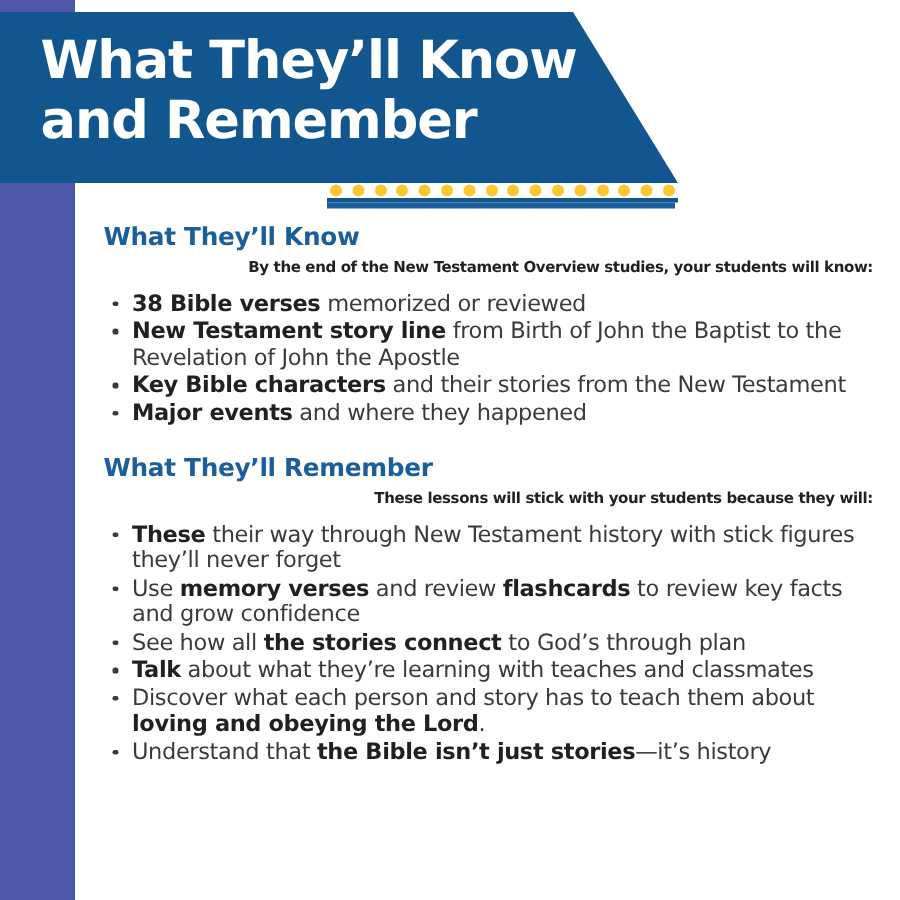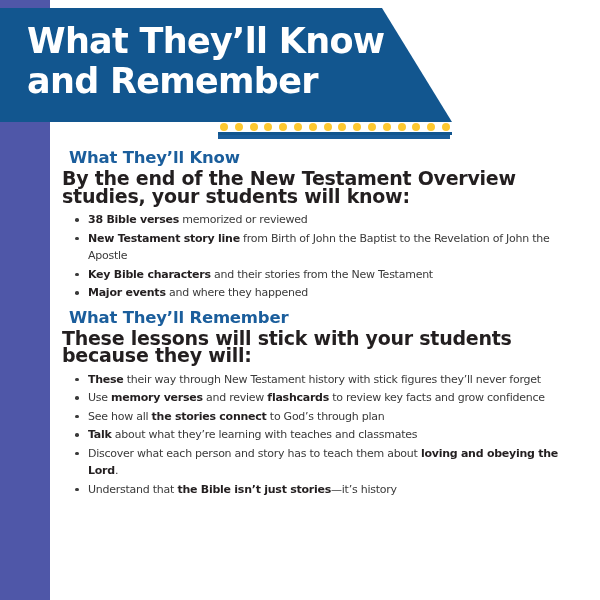--- a/index.html
+++ b/index.html
@@ -111,44 +111,45 @@
     font-weight: bold;
     font-size: 16.5px;
     line-height: 20px;
     letter-spacing: -0.2px;
     margin: 0 0 2px 7px;
   }
   #section-remember .section-heading {
     margin-top: 0;
   }
   #section-remember {
-    margin-top: 6px;
+    margin-top: 18px;
   }
 
   .section-intro {
     color: #231f20;
     font-family: "DejaVu Sans", sans-serif;
     font-weight: bold;
-    font-size: 19px;
+    font-size: 10px;
     line-height: 17.5px;
     letter-spacing: -0.25px;
     margin: 0 0 4px 0;
     max-width: 520px;
+    text-align: right;
   }
 
   ul.bullets {
     list-style: none;
     margin: 6px 0 0 0;
     padding: 0 0 0 26px;
   }
   ul.bullets li {
     position: relative;
     color: #3a3a3a;
     font-family: "DejaVu Sans", sans-serif;
-    font-size: 11px;
+    font-size: 15px;
     line-height: 17.5px;
     letter-spacing: -0.25px;
     margin-bottom: 1px;
     max-width: 500px;
   }
   ul.bullets li::before {
     content: "";
     position: absolute;
     left: -13px;
     top: 7px;

